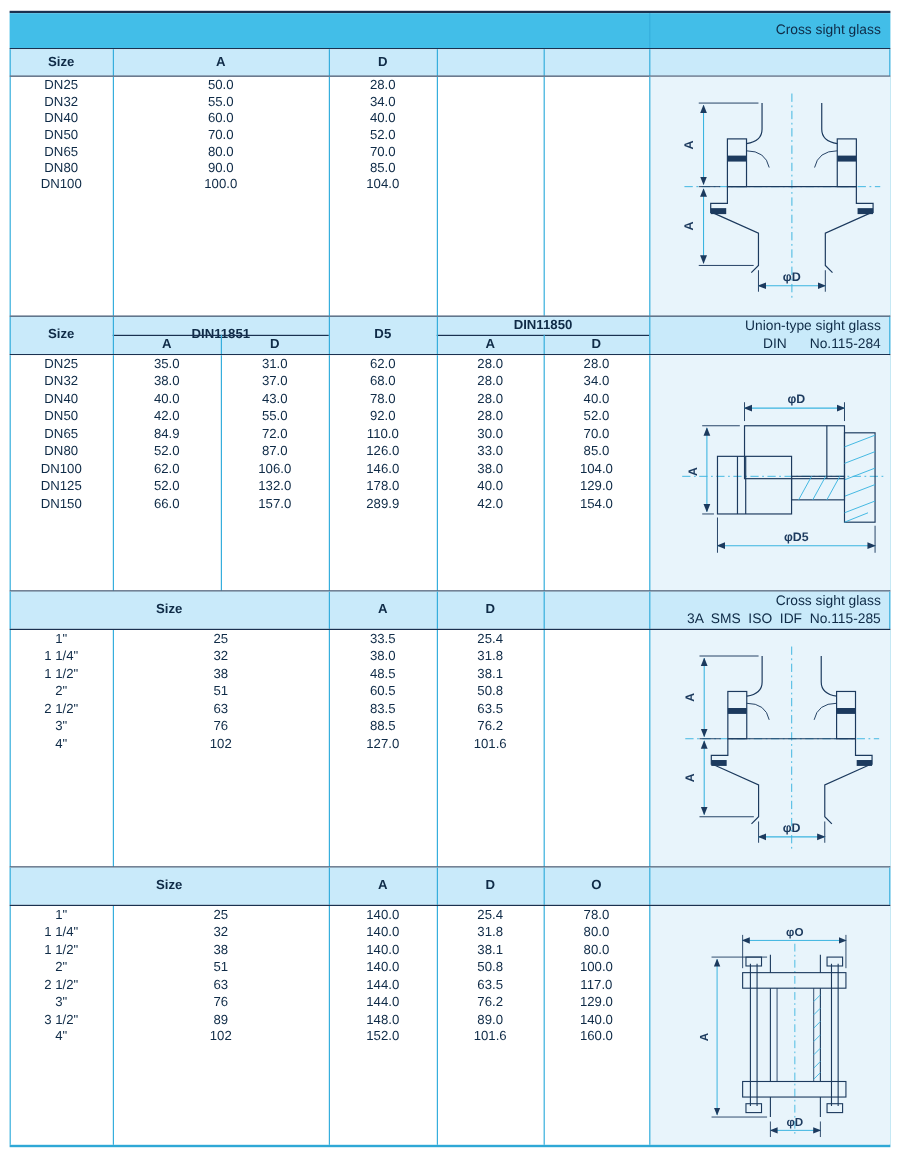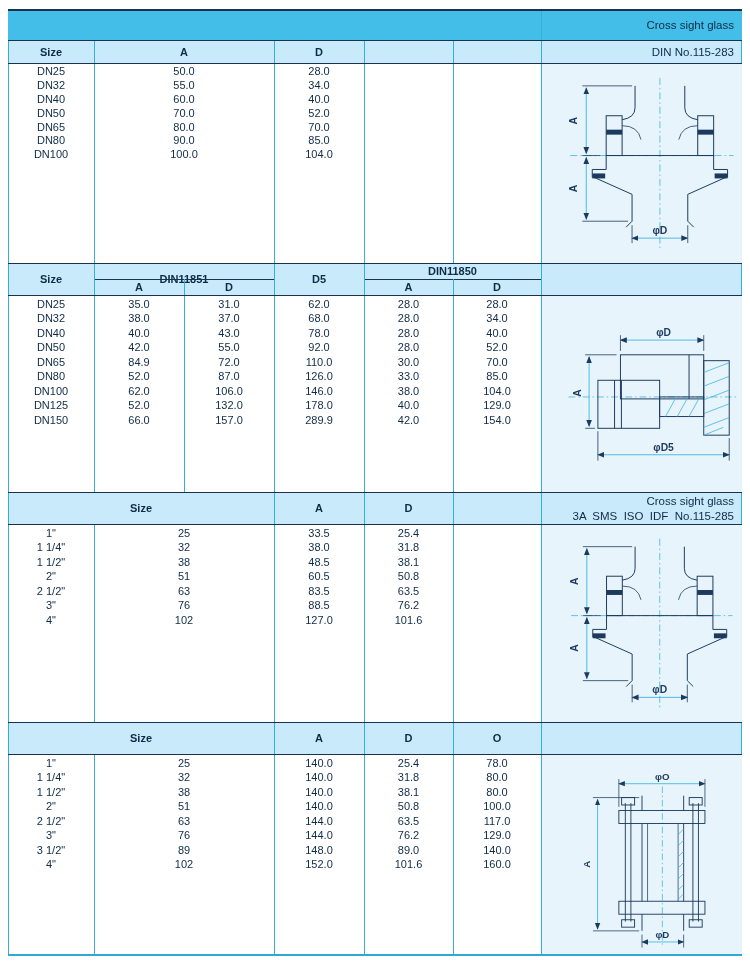--- a/index.html
+++ b/index.html
@@ -56,21 +56,20 @@
   <div class="band band-cyan" style="top:11px;height:29px;">
     <div class="rtitle" style="top:0;line-height:29px;">Cross sight glass</div>
     <div class="vl" style="left:533px"></div>
   </div>
   <div class="hl" style="top:40px"></div>
 
   <div class="band" style="top:41px;height:22px;">
     <div class="hcell" style="left:0;width:86px;line-height:22px;">Size</div>
     <div class="hcell" style="left:86px;width:180px;line-height:22px;">A</div>
     <div class="hcell" style="left:266px;width:90px;line-height:22px;">D</div>
-    <div class="rtitle" style="top:0;line-height:22px;">DIN      No.115-283</div>
     <div class="vl" style="left:0"></div>
     <div class="vl" style="left:86px"></div>
     <div class="vl" style="left:266px"></div>
     <div class="vl" style="left:356px"></div>
     <div class="vl" style="left:445px"></div>
     <div class="vl" style="left:533px"></div>
     <div class="vl" style="left:733px"></div>
   </div>
   <div class="hl" style="top:63px"></div>
 
@@ -162,20 +161,24 @@
     <div class="hcell" style="left:0;width:86px;line-height:31px;">Size</div>
     <div class="hcell" style="left:86px;width:180px;top:8px;height:15px;line-height:15px;">DIN11851</div>
     <div class="abs" style="left:86px;width:180px;top:15px;height:1px;background:var(--dark);"></div>
     <div class="hcell" style="left:86px;width:90px;top:16px;height:15px;line-height:14px;">A</div>
     <div class="hcell" style="left:176px;width:90px;top:16px;height:15px;line-height:14px;">D</div>
     <div class="hcell" style="left:266px;width:90px;line-height:31px;">D5</div>
     <div class="hcell" style="left:356px;width:177px;top:0;height:15px;line-height:15px;">DIN11850</div>
     <div class="abs" style="left:356px;width:177px;top:15px;height:1px;background:var(--dark);"></div>
     <div class="hcell" style="left:356px;width:89px;top:16px;height:15px;line-height:14px;">A</div>
     <div class="hcell" style="left:445px;width:88px;top:16px;height:15px;line-height:14px;">D</div>
+    <div class="rtitle" style="top:1px;">
+      <div class="ln">Union-type sight glass</div>
+      <div class="ln">DIN      No.115-284</div>
+    </div>
     <div class="vl" style="left:0"></div>
     <div class="vl" style="left:86px"></div>
     <div class="vl vl-half" style="left:176px"></div>
     <div class="vl" style="left:266px"></div>
     <div class="vl" style="left:356px"></div>
     <div class="vl vl-half" style="left:445px"></div>
     <div class="vl" style="left:533px"></div>
     <div class="vl" style="left:733px"></div>
   </div>
   <div class="hl" style="top:295px"></div>

